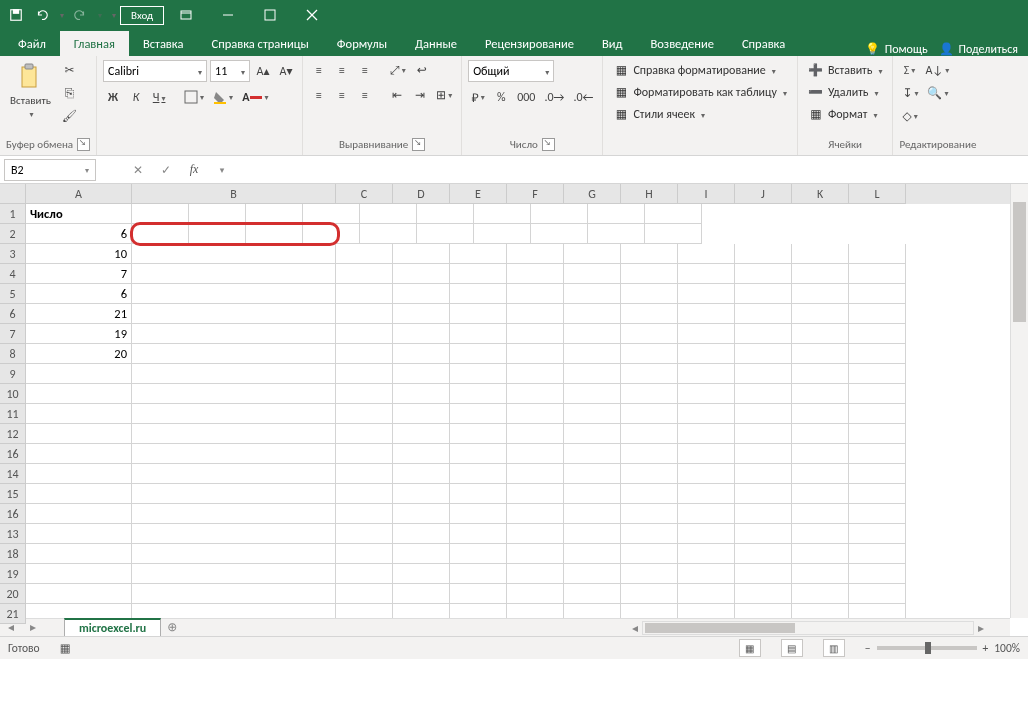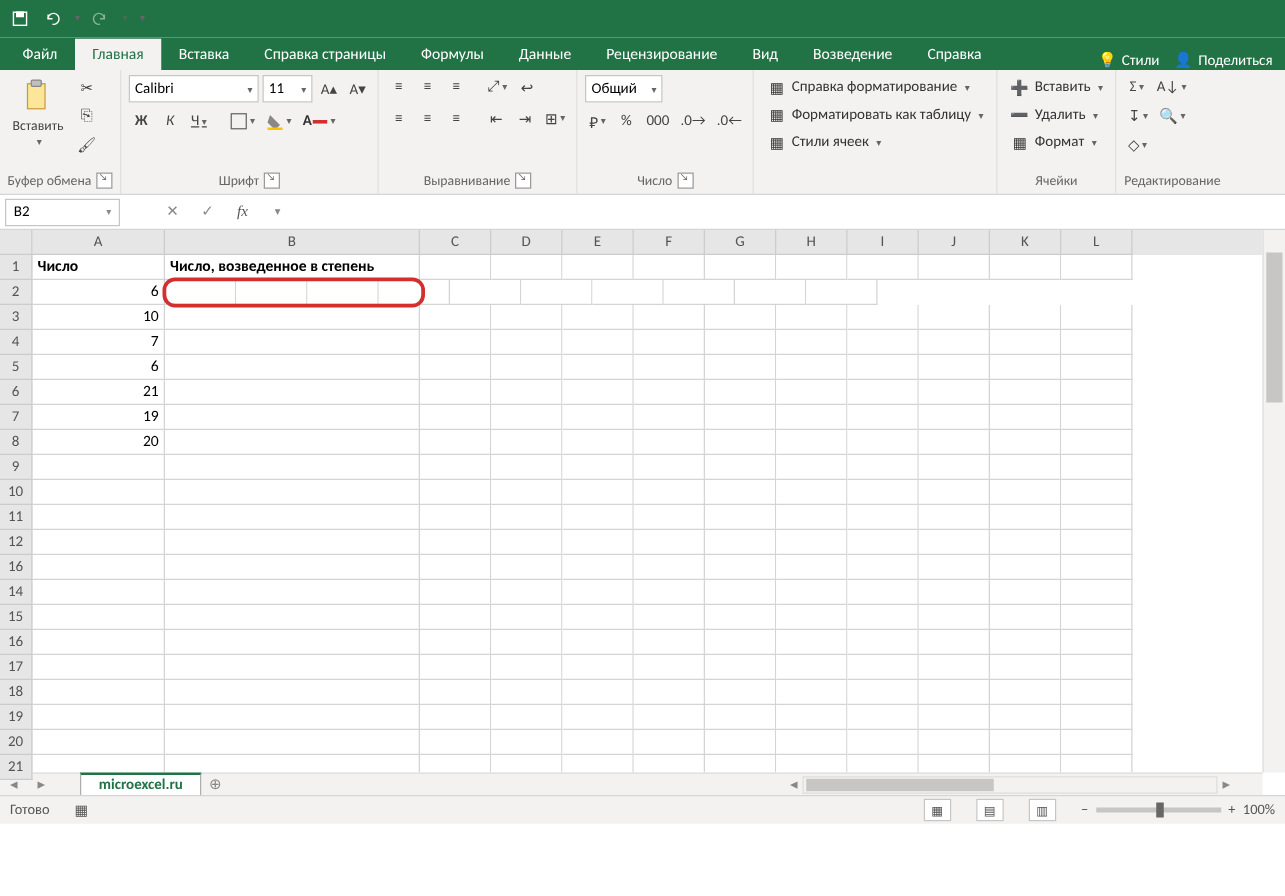--- a/index.html
+++ b/index.html
@@ -101,38 +101,63 @@
     <div class="qat-btn drop" style="width:10px"></div>
     <div class="qat-btn disabled">
         <svg width="14" height="14" viewBox="0 0 16 16" fill="none" stroke="#fff" stroke-width="1.3">
           <path d="M12 8 A5 5 0 1 0 8 13"></path>
           <path d="M12 4v4H8"></path>
         </svg>
       </div>
     <div class="qat-btn drop disabled" style="width:10px"></div>
     <div class="qat-btn drop" style="width:14px"></div>
   </div>
+  <div class="right">
+    <div class="signin">Вход</div>
+    <div class="win-btn">
+        <svg width="14" height="14" stroke="#fff" fill="none">
+          <rect x="2" y="3" width="10" height="8"></rect>
+          <path d="M2 5h10"></path>
+        </svg>
+      </div>
+    <div class="win-btn">
+        <svg width="12" height="12">
+          <line x1="1" y1="6" x2="11" y2="6" stroke="#fff"></line>
+        </svg>
+      </div>
+    <div class="win-btn">
+        <svg width="12" height="12" fill="none" stroke="#fff">
+          <rect x="1" y="1" width="10" height="10"></rect>
+        </svg>
+      </div>
+    <div class="win-btn">
+        <svg width="12" height="12" stroke="#fff" stroke-width="1.3">
+          <line x1="1" y1="1" x2="11" y2="11"></line>
+          <line x1="11" y1="1" x2="1" y2="11"></line>
+        </svg>
+      </div>
+  </div>
 </div>
 
 <div class="ribbon-tabs">
   <div class="ribbon-tab">Файл</div>
   <div class="ribbon-tab active">Главная</div>
   <div class="ribbon-tab">Вставка</div>
   <div class="ribbon-tab">Справка страницы</div>
   <div class="ribbon-tab">Формулы</div>
   <div class="ribbon-tab">Данные</div>
   <div class="ribbon-tab">Рецензирование</div>
   <div class="ribbon-tab">Вид</div>
   <div class="ribbon-tab">Возведение</div>
   <div class="ribbon-tab">Справка</div>
   <div class="spacer"></div>
   <div class="ribbon-help">
     <span style="display:flex;gap:4px;align-items:center">
         <span>💡</span>
-        <span>Стили</span>
+        <span>Помощь</span>
       </span>
     <span style="display:flex;gap:4px;align-items:center">
         <span>👤</span>
         <span>Поделиться</span>
       </span>
   </div>
 </div>
 
 <div class="ribbon">
   <div class="ribbon-group">
@@ -193,24 +218,20 @@
             </svg>
           </div>
         <div class="rbtn drop">
             <span style="color:#333;font-weight:700">A</span>
             <svg width="12" height="3" style="margin-left:1px">
               <rect width="12" height="3" fill="#d32f2f"></rect>
             </svg>
           </div>
       </div>
     </div>
-    <div class="label">
-        <span>Шрифт</span>
-        <span class="dialog-launcher"></span>
-      </div>
   </div>
 
   <div class="ribbon-group">
     <div class="controls rcol" style="gap:5px">
       <div class="rrow">
         <div class="rbtn">≡</div>
         <div class="rbtn">≡</div>
         <div class="rbtn">≡</div>
         <div style="width:6px"></div>
         <div class="rbtn drop">⤢</div>
@@ -227,21 +248,21 @@
       </div>
     </div>
     <div class="label">
         <span>Выравнивание</span>
         <span class="dialog-launcher"></span>
       </div>
   </div>
 
   <div class="ribbon-group">
     <div class="controls rcol" style="gap:5px">
-      <div class="combo" style="width:62px">
+      <div class="combo" style="width:86px">
           <span>Общий</span>
           <span class="drop" style="margin-left:auto"></span>
         </div>
       <div class="rrow">
         <div class="rbtn drop">₽</div>
         <div class="rbtn">%</div>
         <div class="rbtn">000</div>
         <div class="rbtn">.0→</div>
         <div class="rbtn">.0←</div>
       </div>
@@ -353,30 +374,29 @@
       <div class="rowhead">7</div>
       <div class="rowhead">8</div>
       <div class="rowhead">9</div>
       <div class="rowhead">10</div>
       <div class="rowhead">11</div>
       <div class="rowhead">12</div>
       <div class="rowhead">16</div>
       <div class="rowhead">14</div>
       <div class="rowhead">15</div>
       <div class="rowhead">16</div>
-      <div class="rowhead">17</div>
+      <div class="rowhead">13</div>
       <div class="rowhead">18</div>
       <div class="rowhead">19</div>
       <div class="rowhead">20</div>
       <div class="rowhead">21</div>
     </div>
   <div class="grid" id="grid">
       <div class="grid-row">
         <div class="cell left bold" style="width: 106px;">Число</div>
-        <div class="cell left bold" style="width: 204px;">Число, возведенное в степень</div>
         <div class="cell" style="width: 57px;"></div>
         <div class="cell" style="width: 57px;"></div>
         <div class="cell" style="width: 57px;"></div>
         <div class="cell" style="width: 57px;"></div>
         <div class="cell" style="width: 57px;"></div>
         <div class="cell" style="width: 57px;"></div>
         <div class="cell" style="width: 57px;"></div>
         <div class="cell" style="width: 57px;"></div>
         <div class="cell" style="width: 57px;"></div>
         <div class="cell" style="width: 57px;"></div>

